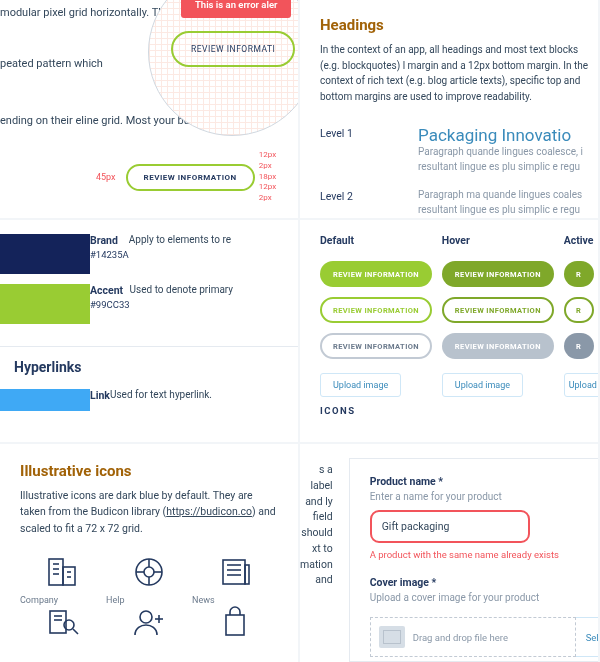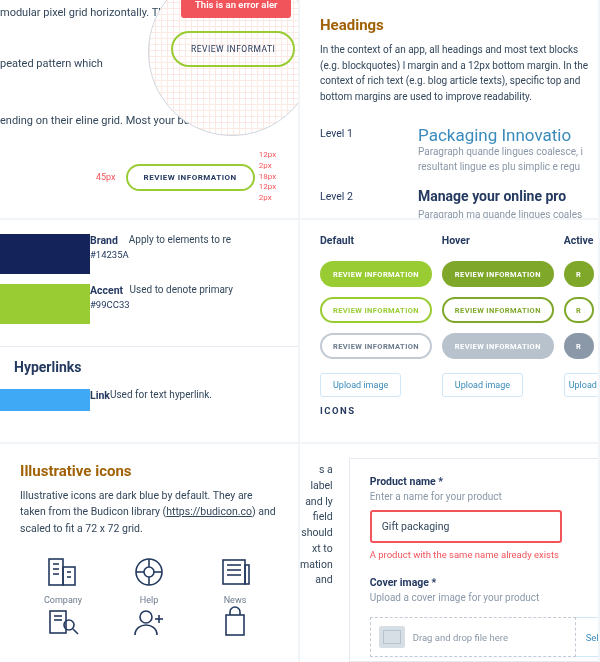--- a/index.html
+++ b/index.html
@@ -52,31 +52,31 @@
   .pill.od{border:2px solid #c2cad4;color:#6b7a8c;background:#fff}
   .pill.gr{background:#b8c2cd;color:#fff}
   .pill.grd{background:#8a98a8;color:#fff}
   .uplink{display:inline-block;border:1px solid #cfe7f7;border-radius:3px;padding:6px 12px;font-size:9px;color:#3a8bbb;margin-top:4px}
   .iconsLab{font-size:9.5px;font-weight:700;letter-spacing:1.5px;color:#253a60;margin-top:8px}
   
   .p5{padding:18px 20px 0}
   .p5 .desc{font-size:10.5px;color:#33475b;line-height:1.55;margin-bottom:18px}
   .p5 .desc a{color:#33475b;text-decoration:underline}
   .iconGrid{display:grid;grid-template-columns:repeat(3,1fr);gap:0}
-  .iCell{text-align:center}
+  .iCell{}
   .ibox{width:40px;height:34px;margin:0 auto 6px;display:flex;align-items:center;justify-content:center}
   .ibox svg{stroke:#253a60;stroke-width:1.6;fill:none}
   .iLab{font-size:9px;color:#6b7a8c}
   
   .p6{padding:14px 0 0 0;display:flex}
   .p6l{width:50px;font-size:10.5px;color:#33475b;line-height:1.5;text-align:right;padding-top:4px}
   .p6r{flex:1;border:1px solid #e5eaf0;border-right:none;padding:16px 0 8px 20px;margin-left:16px}
   .fLab{font-size:10.5px;font-weight:700;color:#253a60}
   .fHint{font-size:10px;color:#8a98a8;margin:3px 0 8px}
-  .fInput{border:2px solid #f2545b;border-radius:3px;padding:8px 10px;font-size:10.5px;color:#33475b;width:192px}
+  .fInput{border:2px solid #f2545b;border-radius:9px;padding:8px 10px;font-size:10.5px;color:#33475b;width:160px}
   .fErr{font-size:9.5px;color:#f2545b;margin-top:6px}
   .drop{border:1px dashed #c2cad4;display:flex;align-items:center;width:206px;height:40px;margin-top:6px}
   .dimg{width:26px;height:22px;margin:0 8px;background:linear-gradient(#d6dee6,#d6dee6);border-radius:2px;position:relative}
   .dimg::after{content:"";position:absolute;inset:4px;border:1px solid #b8c2cd}
   .dtxt{font-size:9.5px;color:#8a98a8;flex:1}
   .sel{border:1px solid #cfe7f7;border-left:none;height:40px;display:flex;align-items:center;padding:0 10px;font-size:9.5px;color:#3a8bbb;margin-top:6px}
 </style>
 </head>
 <body>
 
@@ -111,21 +111,20 @@
     <div class="lvlRow">
       <div class="lvlLab">Level 1</div>
       <div class="lvlBody">
         <div class="lvlH1">Packaging Innovatio</div>
         <div class="lvlP">Paragraph quande lingues coalesce, i resultant lingue es plu simplic e regu</div>
       </div>
     </div>
     <div class="lvlRow">
       <div class="lvlLab">Level 2</div>
       <div class="lvlBody">
-        <div class="lvlH2">Manage your online pro</div>
         <div class="lvlP">Paragraph ma quande lingues coales resultant lingue es plu simplic e regu</div>
       </div>
     </div>
   </div>
 
   <div class="panel p3">
     <div class="swRow">
       <div class="swatch brand"></div>
       <div>
         <div class="swName">Brand</div>

